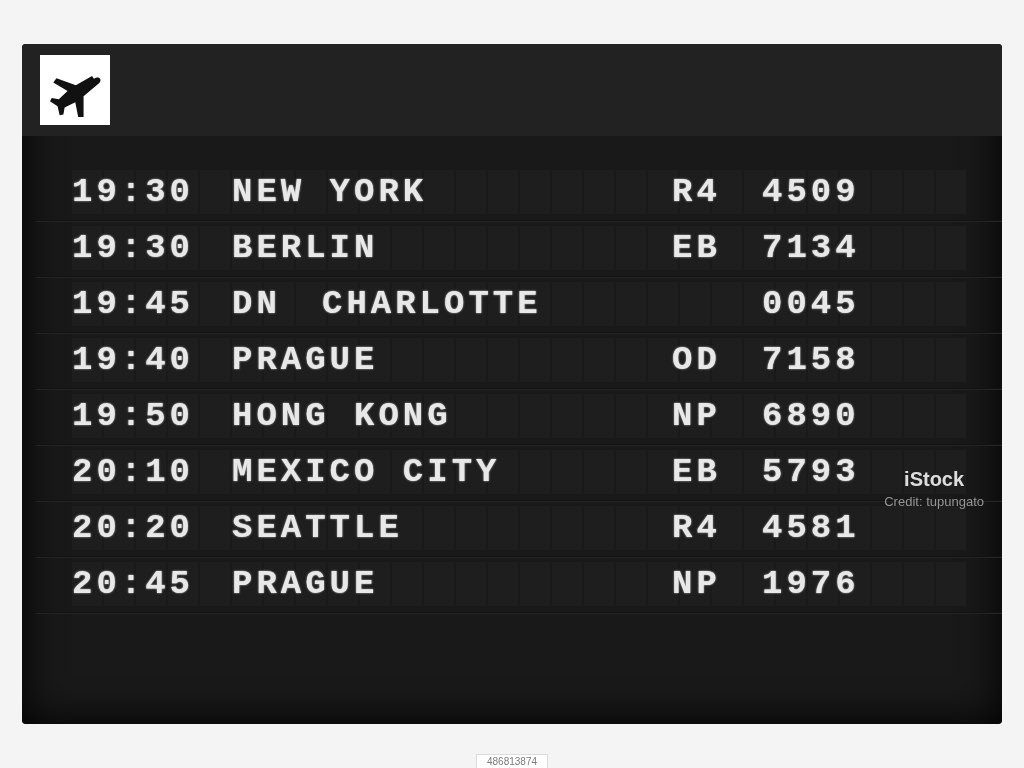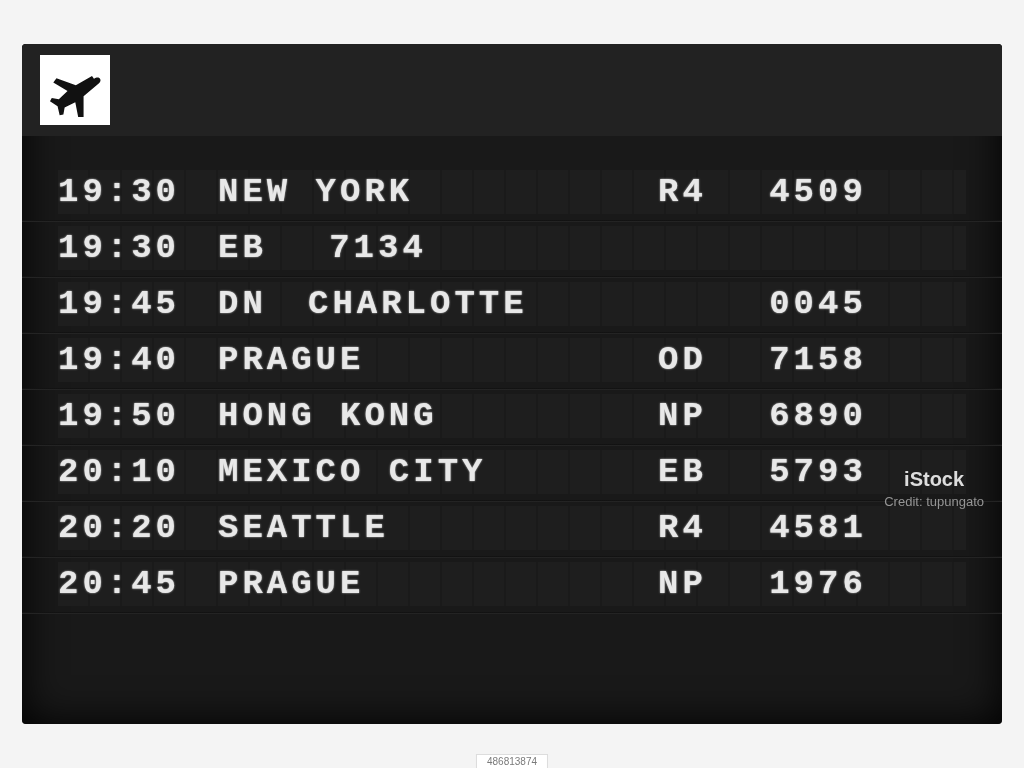--- a/index.html
+++ b/index.html
@@ -1,28 +1,28 @@
 <!DOCTYPE html>
 <html><head>
 <meta charset="utf-8">
 <style>
   html,body{margin:0;padding:0;background:#f4f4f4;font-family:system-ui,-apple-system,sans-serif}
   .stage{width:1024px;height:768px;margin:0 auto;background:#f4f4f4;display:flex;align-items:center;justify-content:center;position:relative}
   .board{width:980px;height:680px;background:#191919;border-radius:4px;box-shadow:inset 0 0 40px #000;position:relative;overflow:hidden}
   .header{height:92px;background:#222;display:flex;align-items:center;padding:0 18px}
   .plane-box{width:70px;height:70px;background:#fff;display:flex;align-items:center;justify-content:center}
   .plane-box svg{width:54px;height:54px}
-  .rows{padding:28px 36px 0 36px}
+  .rows{padding:28px 36px 0 50px}
   .row{display:flex;align-items:center;height:56px;position:relative}
   .row::after{content:"";position:absolute;left:-36px;right:-36px;bottom:-2px;height:2px;background:linear-gradient(#0a0a0a,#2c2c2c)}
   .cell{font-family:"Courier New",monospace;font-weight:bold;color:#e8e8e8;font-size:34px;letter-spacing:4px;text-shadow:0 0 2px #ccc;white-space:pre}
   .time{width:160px}
   .dest{width:440px}
   .code{width:90px}
-  .num{width:140px;text-align:center}
+  .num{width:140px;text-align:left}
   
   .row::before{content:"";position:absolute;left:0;right:0;top:6px;bottom:6px;
     background:repeating-linear-gradient(90deg,#262626 0,#262626 30px,#1d1d1d 30px,#1d1d1d 32px),
                linear-gradient(#1f1f1f 0,#1f1f1f 48%,#101010 48%,#101010 52%,#1f1f1f 52%);
     z-index:0;opacity:.45}
   .cell{position:relative;z-index:1}
   .watermark{position:absolute;right:18px;top:62%;color:#aaa;font-size:13px;line-height:1.35;text-align:center;opacity:.85;pointer-events:none;font-family:Arial,sans-serif}
   .watermark .i{font-size:20px;color:#fff;font-weight:600;letter-spacing:0}
   .footer-id{position:absolute;bottom:0;left:50%;transform:translateX(-50%);background:#fff;color:#7a7a7a;font-size:10px;padding:1px 10px;border:1px solid #ddd;border-bottom:none;font-family:Arial,sans-serif}
 </style>
@@ -40,20 +40,21 @@
     </div>
     <div class="rows" id="rows">
         <div class="row">
           <span class="cell time">19:30</span>
           <span class="cell dest">NEW YORK</span>
           <span class="cell code">R4</span>
           <span class="cell num">4509</span>
         </div>
         <div class="row">
           <span class="cell time">19:30</span>
+          <span class="cell dest">BERLIN</span>
           <span class="cell code">EB</span>
           <span class="cell num">7134</span>
         </div>
         <div class="row">
           <span class="cell time">19:45</span>
           <span class="cell code">DN</span>
           <span class="cell dest">CHARLOTTE</span>
           <span class="cell num">0045</span>
         </div>
         <div class="row">

